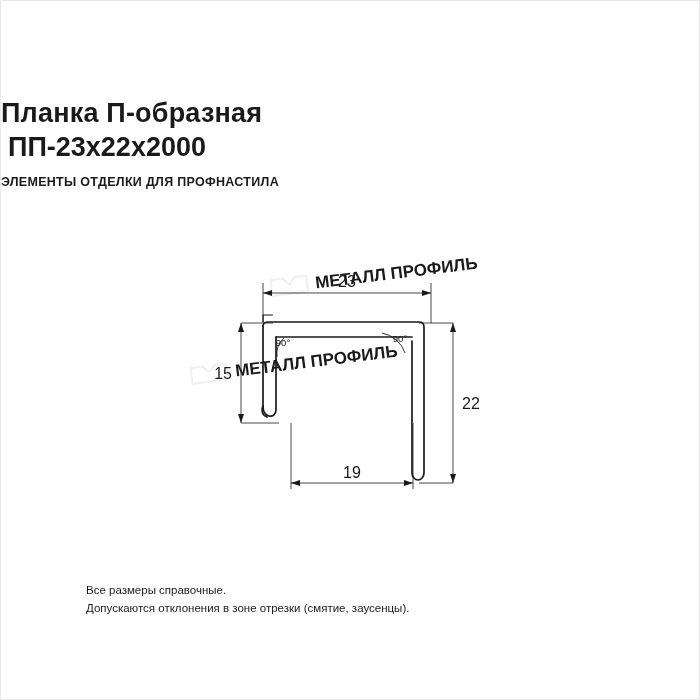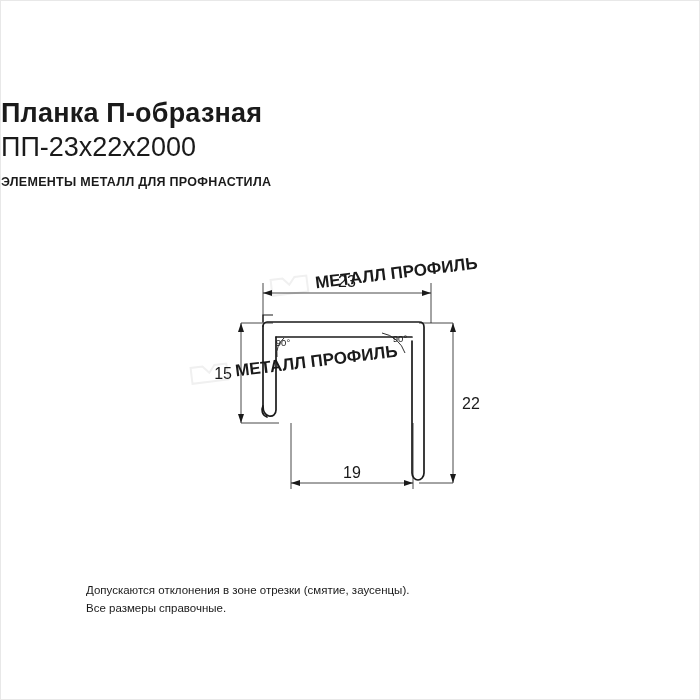--- a/index.html
+++ b/index.html
@@ -30,24 +30,25 @@
   }
   .title-main {
     font-size: 27px;
     font-weight: bold;
     letter-spacing: 0.2px;
     line-height: 32px;
     white-space: nowrap;
   }
   .title-sub {
     font-size: 27px;
-    font-weight: normal;
+    font-weight: bold;
     line-height: 32px;
     margin-top: 2px;
     white-space: nowrap;
+    padding-left: 7px;
   }
   .title-caption {
     font-size: 12.5px;
     font-weight: bold;
     margin-top: 12px;
     letter-spacing: 0.3px;
   }
   .drawing {
     position: absolute;
     left: 0;
@@ -100,21 +101,21 @@
       <g transform="rotate(-7 130 23)">
         <path d="M8 28 L8 12 L20 12 L26 19 L32 12 L44 12 L44 28 Z" fill="none" stroke="#f0f0f0" stroke-width="2"></path>
         <text x="52" y="26" font-size="17" font-weight="bold" fill="#f0f0f0" font-family="Liberation Sans, sans-serif">МЕТАЛЛ ПРОФИЛЬ</text>
       </g>
     </svg>
   </div>
 
   <div class="titles">
     <div class="title-main">Планка П-образная</div>
     <div class="title-sub">ПП-23х22х2000</div>
-    <div class="title-caption">ЭЛЕМЕНТЫ МЕТАЛЛ ДЛЯ ПРОФНАСТИЛА</div>
+    <div class="title-caption">ЭЛЕМЕНТЫ ОТДЕЛКИ ДЛЯ ПРОФНАСТИЛА</div>
   </div>
 
   <div class="drawing">
     <svg width="700" height="320" viewBox="0 0 700 320">
 
       <g stroke="#1a1a1a" stroke-width="0.8" fill="none">
 
         <line x1="262" y1="72" x2="262" y2="112"></line>
         <line x1="430" y1="72" x2="430" y2="112"></line>
 
@@ -183,17 +184,17 @@
       <text class="dim-num" x="461" y="198" text-anchor="start">22</text>
       <text class="dim-num" x="351" y="267" text-anchor="middle">19</text>
 
       <text class="ang-num" x="282" y="135" text-anchor="middle">90°</text>
       <text class="ang-num" x="399" y="131" text-anchor="middle">90°</text>
 
     </svg>
   </div>
 
   <div class="notes">
+    <div>Все размеры справочные.</div>
     <div>Допускаются отклонения в зоне отрезки (смятие, заусенцы).</div>
-    <div>Все размеры справочные.</div>
   </div>
 
 </div>
 
 </body></html>

